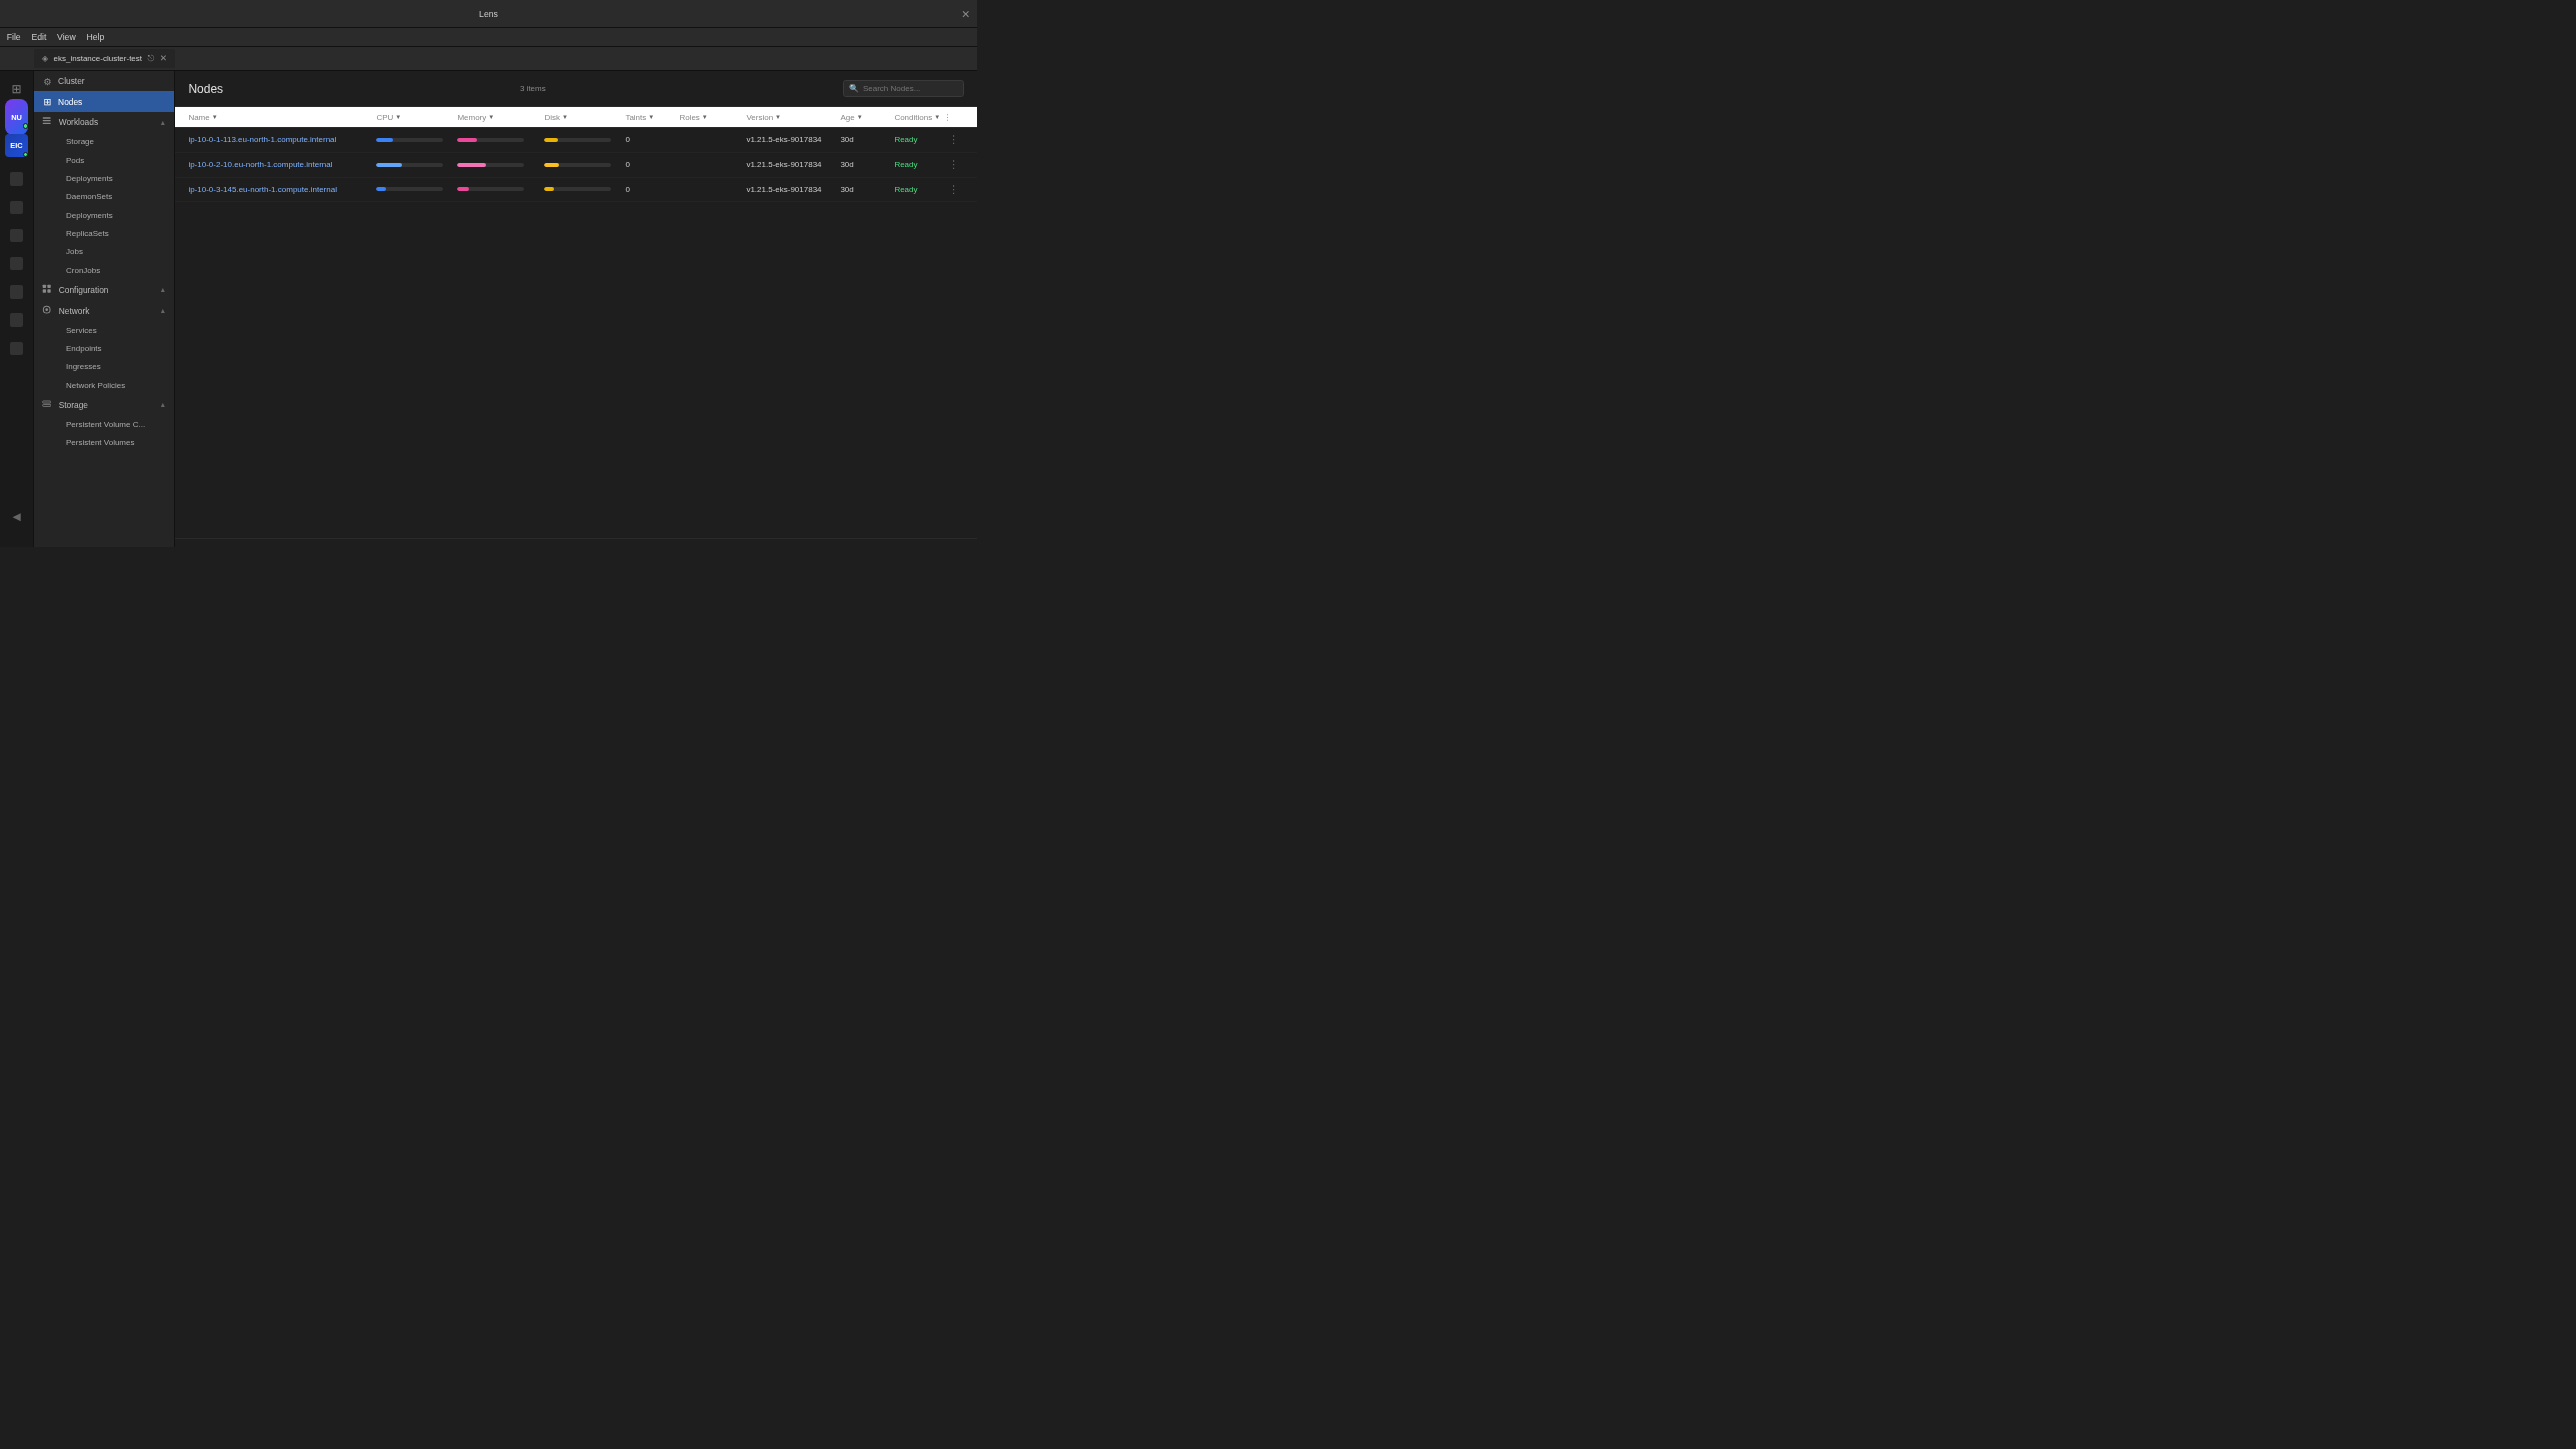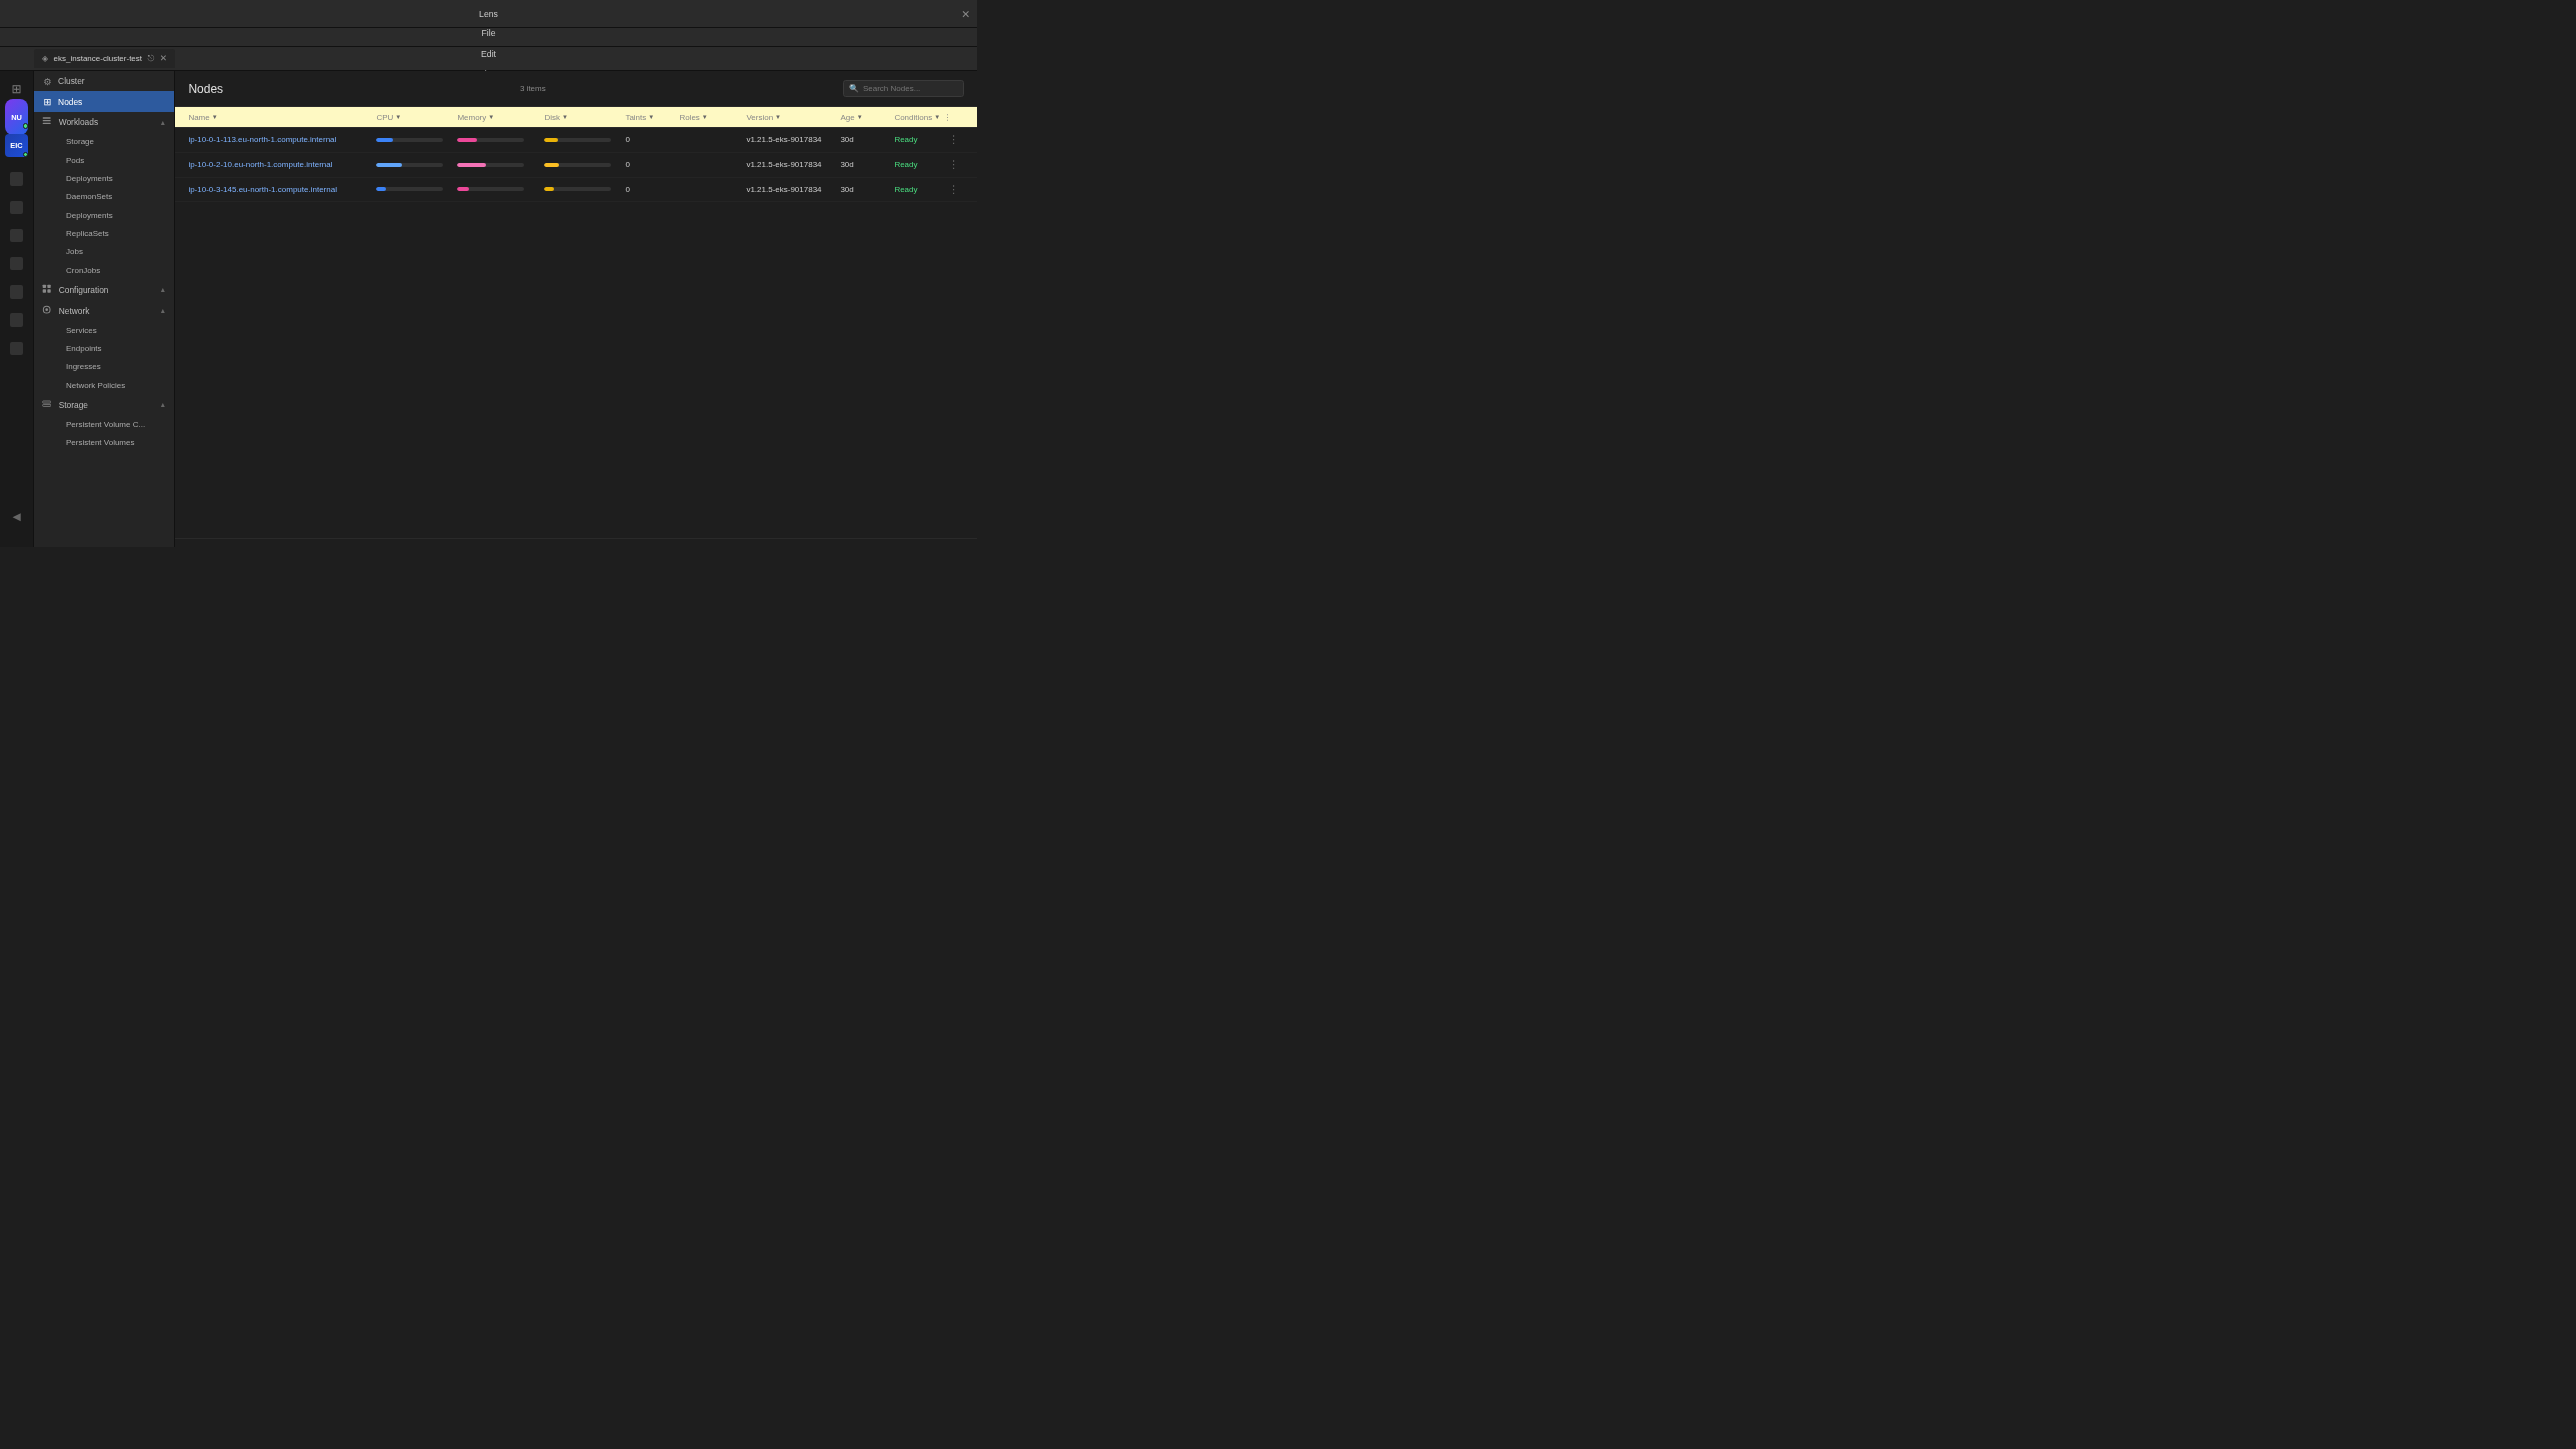--- a/index.html
+++ b/index.html
@@ -39,21 +39,20 @@
     .menu-bar {
       background: #2b2b2b;
       height: 19px;
       display: flex;
       align-items: center;
       padding: 0 6.7px;
       gap: 10.7px;
       font-size: 8.7px;
       color: #ccc;
       border-bottom: 0.7px solid #111;
-      flex-direction: column;
     }
     .menu-bar span { cursor: pointer; }
 
     
     .app-container {
       display: flex;
       height: calc(547px - 38px - 14.8px);
     }
 
     
@@ -209,21 +208,21 @@
     
     .nodes-table {
       flex: 1;
       overflow-y: auto;
     }
     .table-header {
       display: grid;
       grid-template-columns: 188px 81px 87px 81px 54px 67px 94px 54px 1fr 20px;
       padding: 5.4px 13.4px;
       border-bottom: 0.7px solid #2a2a2a;
-      background: #fef9c3;
+      background: #ffffff;
       position: sticky;
       top: 0;
       z-index: 1;
       text-align: center;
     }
     .th {
       font-size: 8px;
       color: #888;
       display: flex;
       align-items: center;

